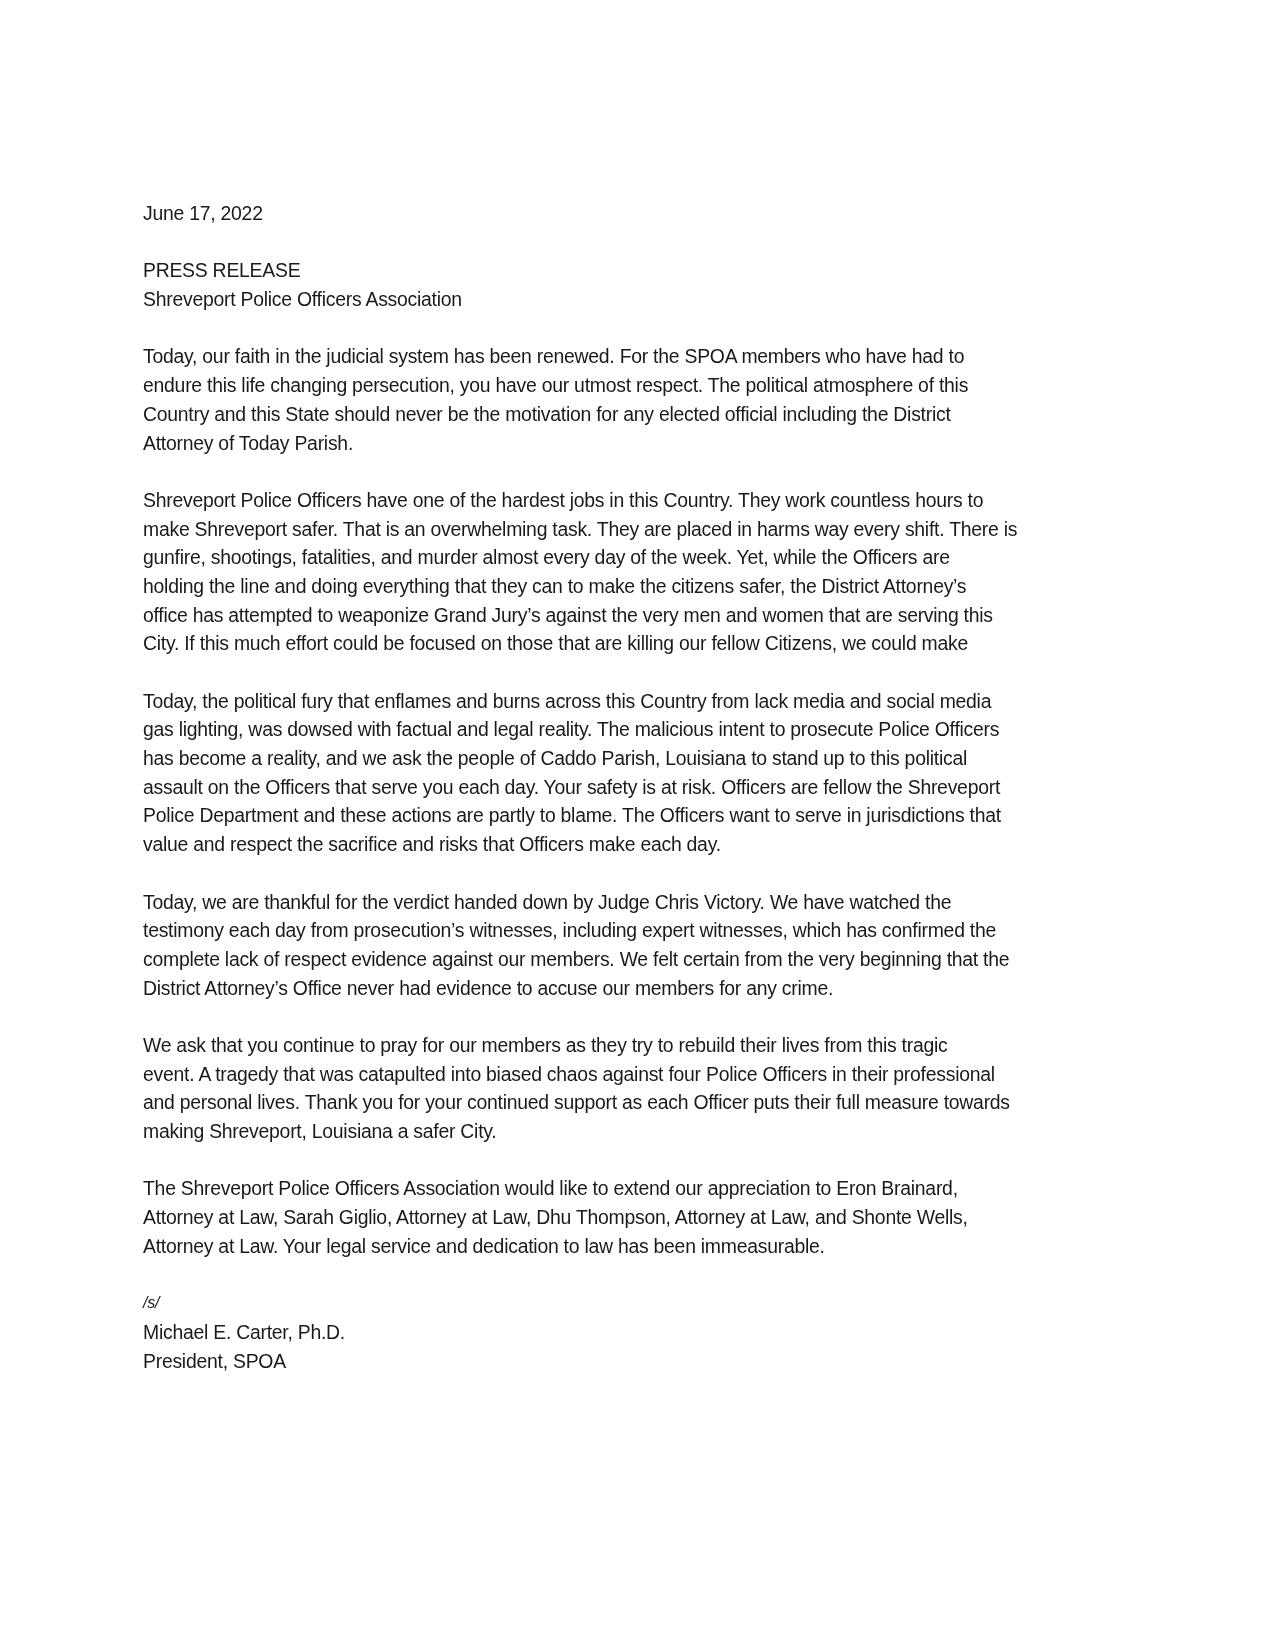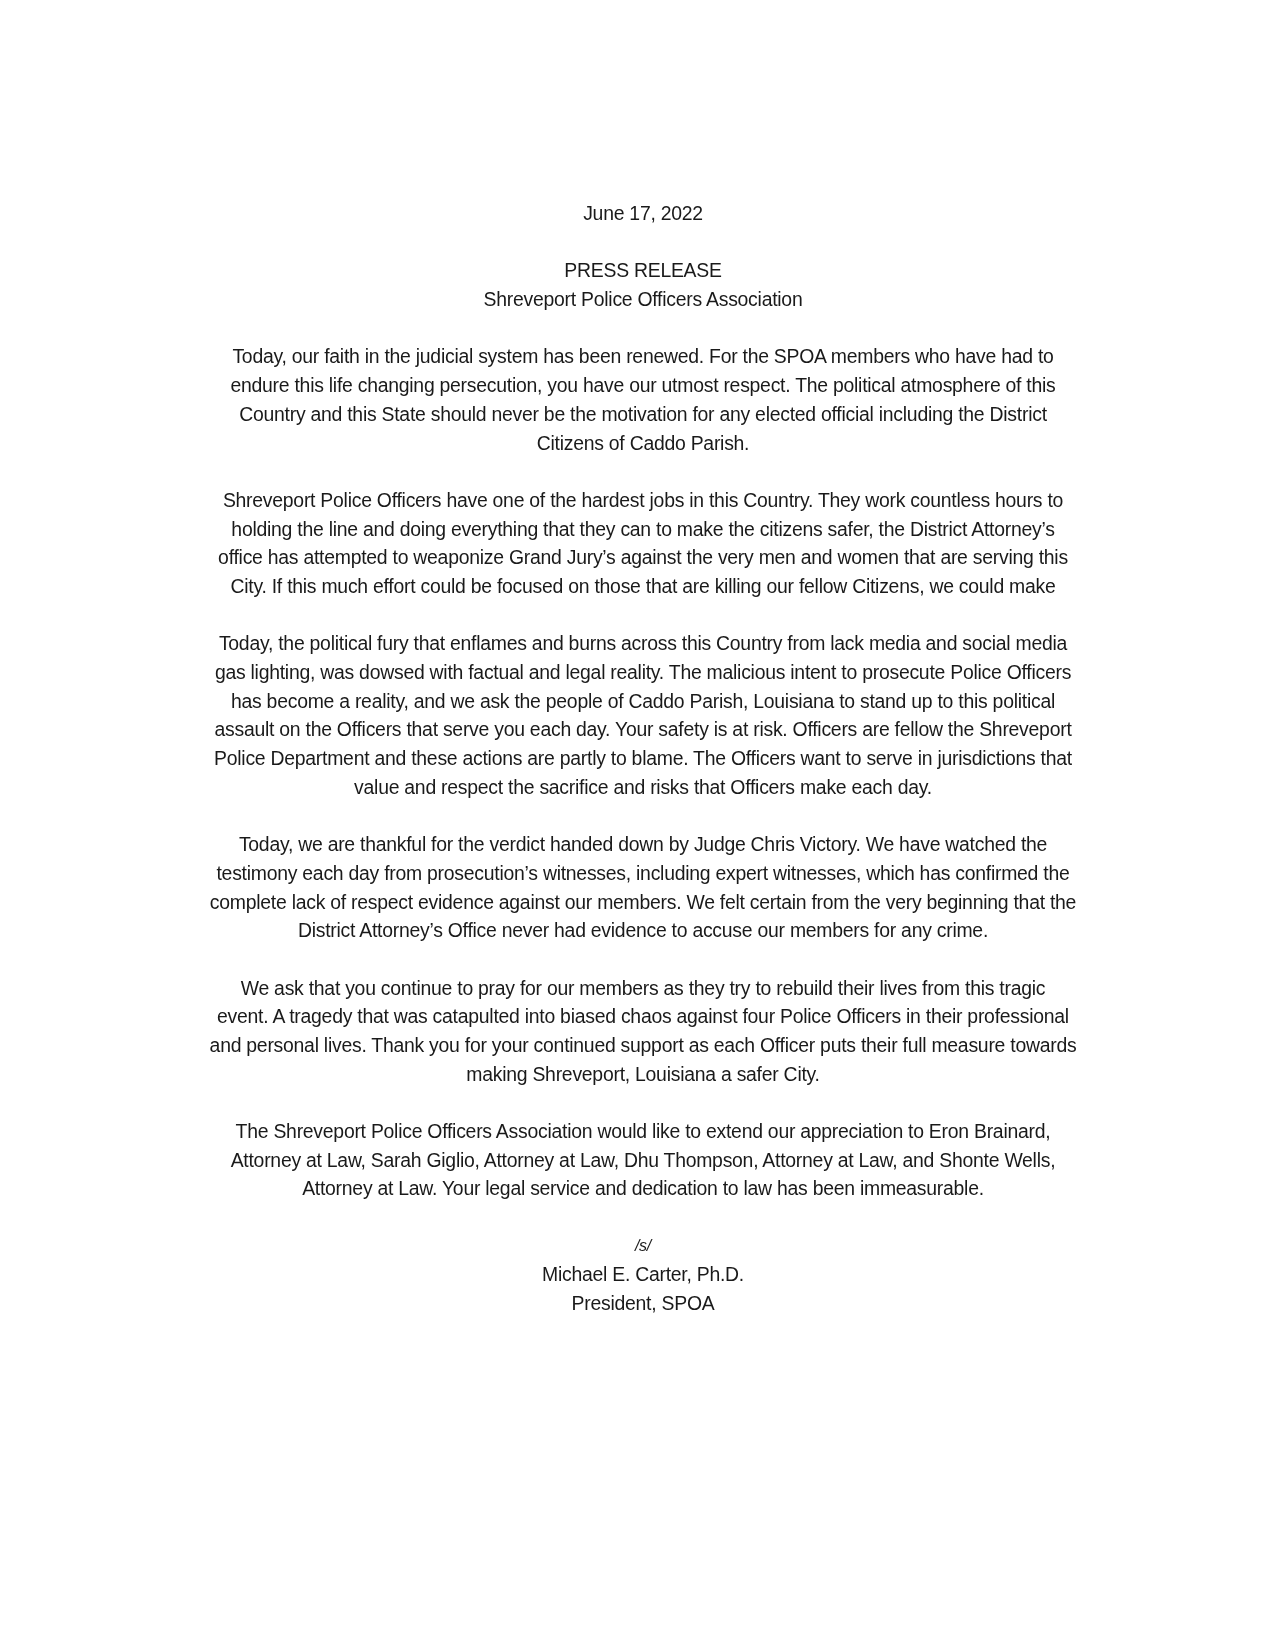--- a/index.html
+++ b/index.html
@@ -9,47 +9,49 @@
     background: #ffffff;
   }
   .content {
     position: absolute; left: 143px; top: 199px; width: 1000px;
     font-family: "Liberation Sans Narrow", "Liberation Sans", sans-serif;
     font-size: 19.4px;
     line-height: 28.7px;
     color: #1a1a1a;
     letter-spacing: -0.25px;
   }
-  .line { display: block; white-space: nowrap; height: 28.7px; text-align: center; }
+  .line { display: block; white-space: nowrap; height: 28.7px; }
   .gap { display: block; height: 28.7px; }
   .sig { font-style: italic; font-size: 16px; }
 </style>
 </head>
 <body>
 
 <div class="page">
   <div class="content">
 
     <span class="line">June 17, 2022</span>
     <span class="gap"></span>
 
     <span class="line">PRESS RELEASE</span>
     <span class="line">Shreveport Police Officers Association</span>
     <span class="gap"></span>
 
     <div>
       <span class="line">Today, our faith in the judicial system has been renewed. For the SPOA members who have had to</span>
       <span class="line">endure this life changing persecution, you have our utmost respect. The political atmosphere of this</span>
       <span class="line">Country and this State should never be the motivation for any elected official including the District</span>
-      <span class="line">Citizens of Caddo Parish.</span>
+      <span class="line">Attorney of Today Parish.</span>
     </div>
     <span class="gap"></span>
 
     <div>
       <span class="line">Shreveport Police Officers have one of the hardest jobs in this Country. They work countless hours to</span>
+      <span class="line">make Shreveport safer. That is an overwhelming task. They are placed in harms way every shift. There is</span>
+      <span class="line">gunfire, shootings, fatalities, and murder almost every day of the week. Yet, while the Officers are</span>
       <span class="line">holding the line and doing everything that they can to make the citizens safer, the District Attorney’s</span>
       <span class="line">office has attempted to weaponize Grand Jury’s against the very men and women that are serving this</span>
       <span class="line">City. If this much effort could be focused on those that are killing our fellow Citizens, we could make</span>
     </div>
     <span class="gap"></span>
 
     <div>
       <span class="line">Today, the political fury that enflames and burns across this Country from lack media and social media</span>
       <span class="line">gas lighting, was dowsed with factual and legal reality. The malicious intent to prosecute Police Officers</span>
       <span class="line">has become a reality, and we ask the people of Caddo Parish, Louisiana to stand up to this political</span>

